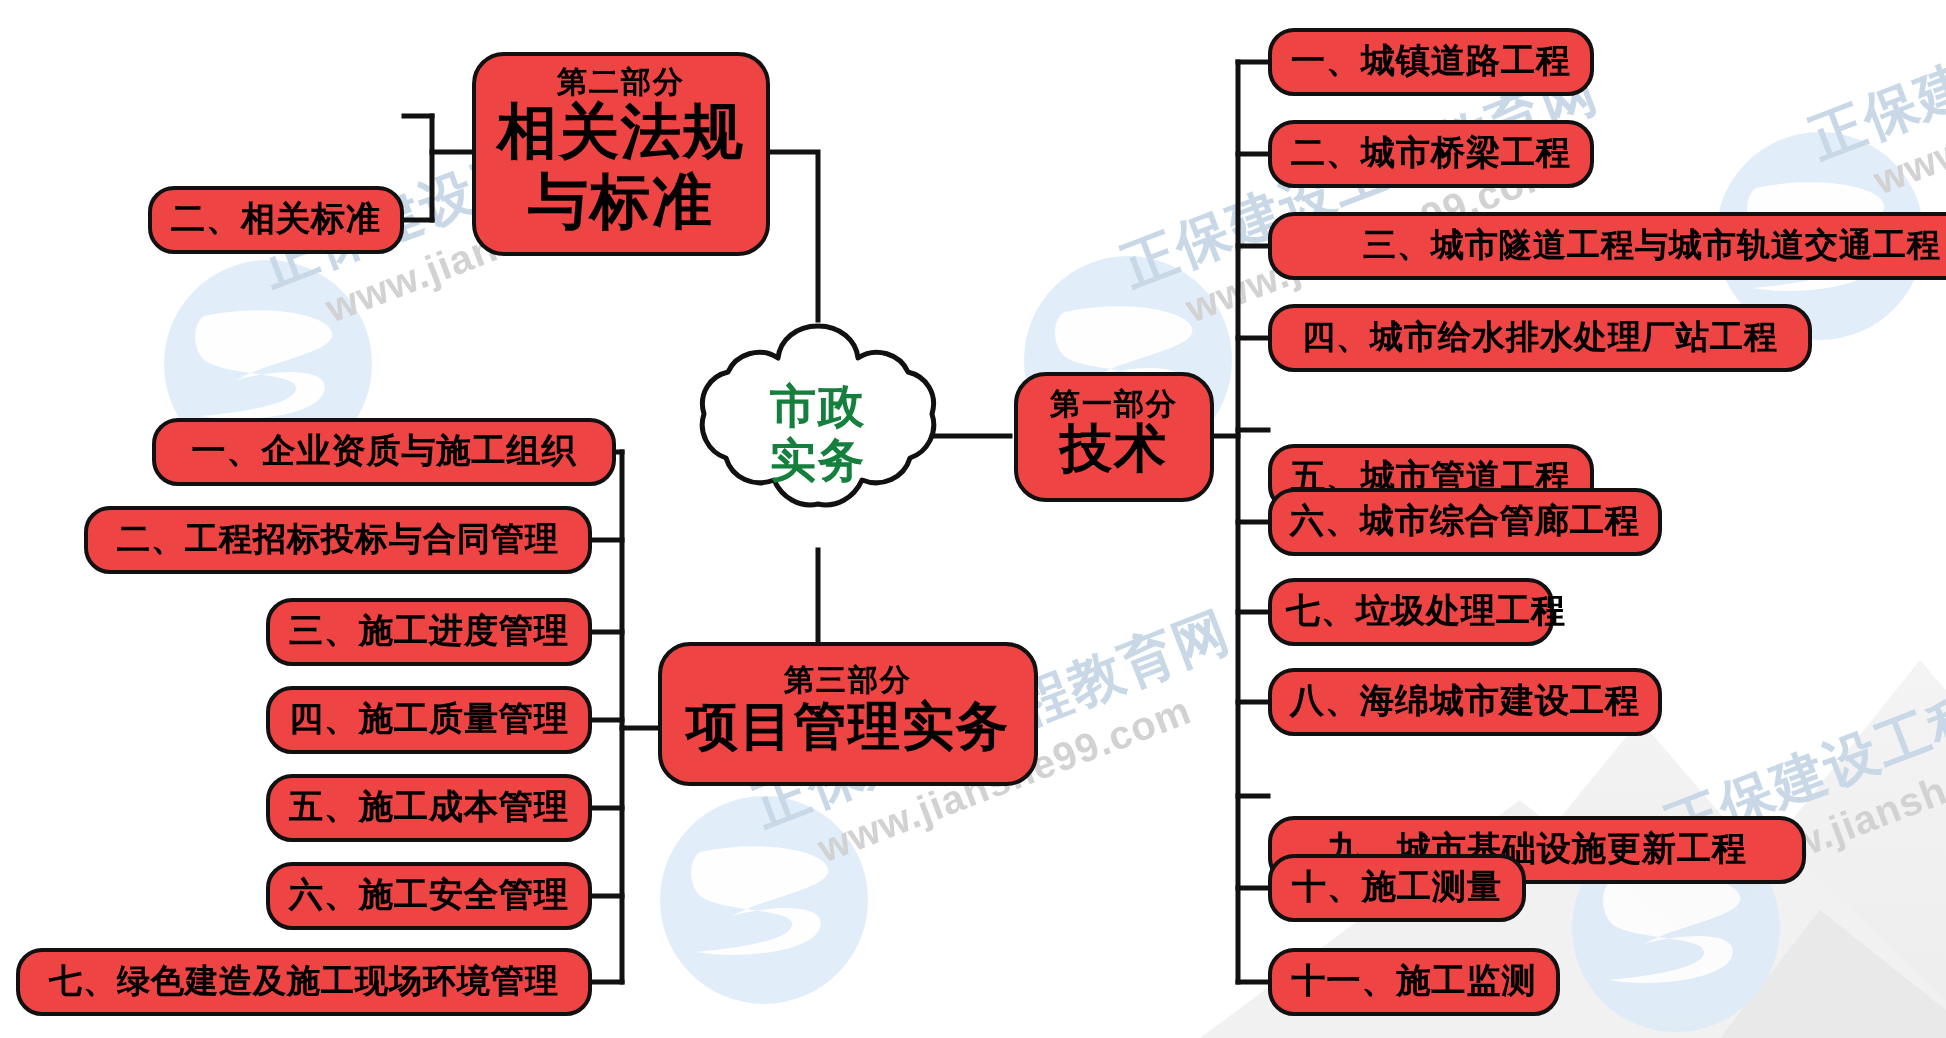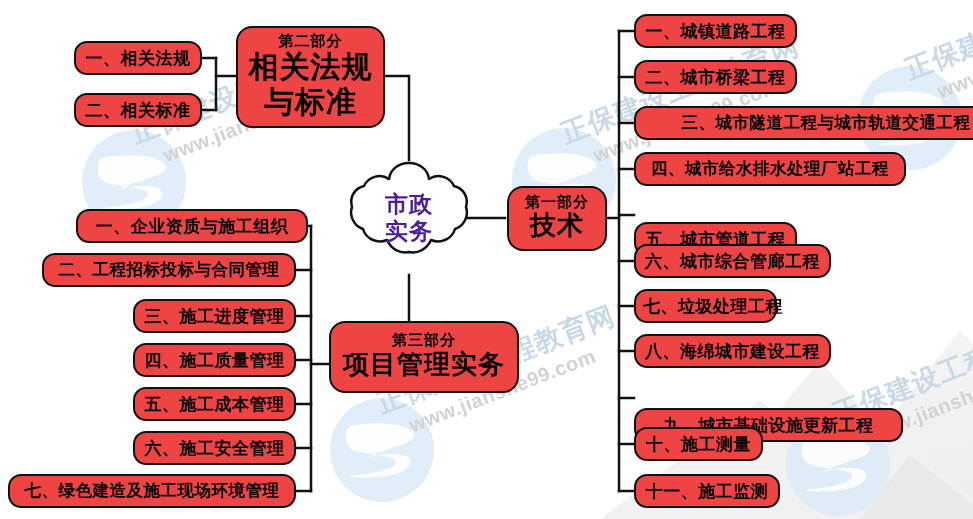--- a/index.html
+++ b/index.html
@@ -122,21 +122,21 @@
   }
   .center-node svg{position:absolute;left:0;top:0;}
   .center-node .ctext{
     position:absolute;left:0;top:0;
     width:122px;height:118px;
     display:flex;flex-direction:column;
     align-items:center;justify-content:center;
     font-family:"DejaVu Sans","Liberation Sans",sans-serif;
     font-weight:700;font-size:23px;
     line-height:1.18;
-    color:#4c1d95;
+    color:#15803d;
     letter-spacing:1px;
   }
 </style>
 </head>
 <body>
 
 <div id="stage">
 
   <div class="bg-texture">
     <svg viewBox="0 0 973 519" xmlns="http://www.w3.org/2000/svg">
@@ -273,23 +273,20 @@
   <div class="node part" id="part1" style="left:507px;top:186px;width:100px;height:65px;">
     <span class="sub">第一部分</span>
     <span class="main">技术</span>
   </div>
 
   <div class="node part" id="part3" style="left:329px;top:321px;width:190px;height:72px;">
     <span class="sub">第三部分</span>
     <span class="main">项目管理实务</span>
   </div>
 
-  <div class="node leaf" style="left:74px;top:41px;width:128px;">
-    <span>一、相关法规</span>
-  </div>
   <div class="node leaf" style="left:74px;top:93px;width:128px;">
     <span>二、相关标准</span>
   </div>
 
   <div class="node leaf" style="left:76px;top:209px;width:232px;">
     <span>一、企业资质与施工组织</span>
   </div>
   <div class="node leaf wide" style="left:42px;top:253px;width:254px;">
     <span>二、工程招标投标与合同管理</span>
   </div>

